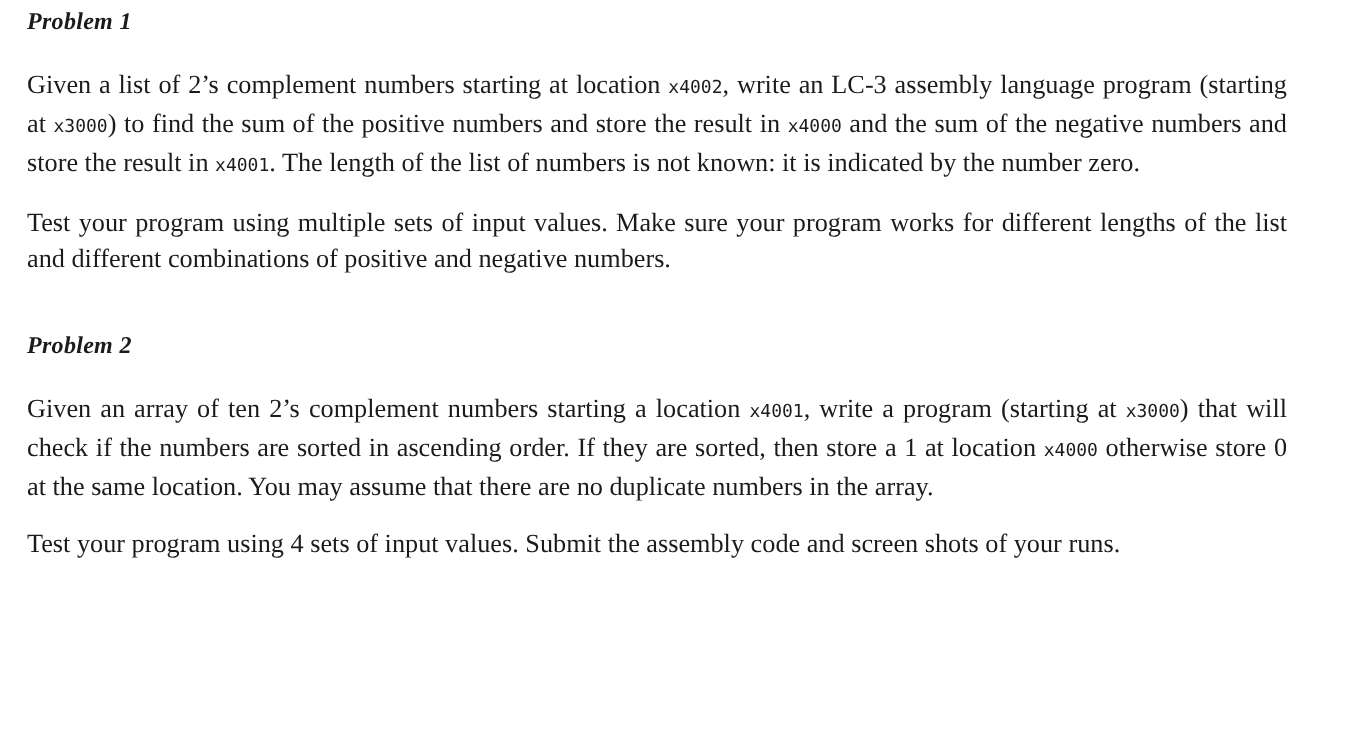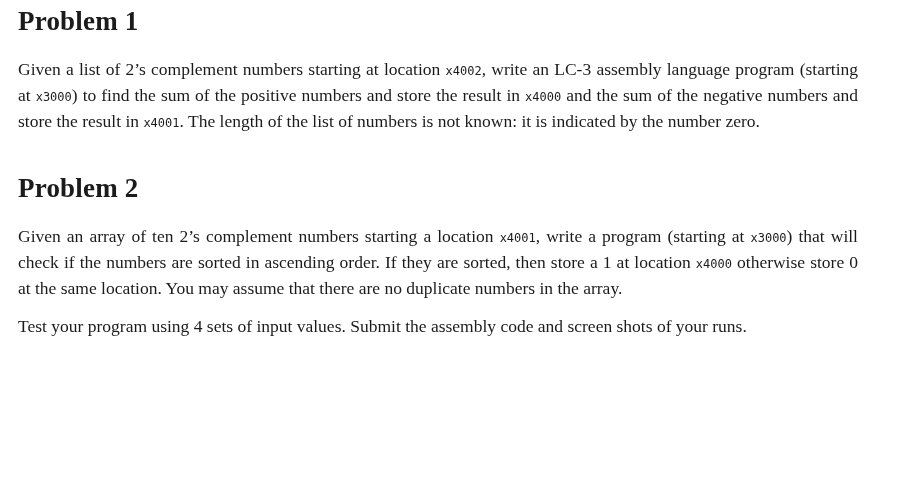--- a/index.html
+++ b/index.html
@@ -11,24 +11,25 @@
     width: 913px;
     height: 487px;
     box-sizing: border-box;
     padding: 6px 55px 10px 18px;
     background: #ffffff;
     color: #1b1b1b;
     font-family: "Liberation Serif", "DejaVu Serif", serif;
     overflow: hidden;
   }
   .section-heading {
-    font-size: 27px;
+    font-size: 16px;
     font-weight: 700;
     margin: 0 0 20px 0;
     letter-spacing: 0.2px;
+    font-style: italic;
   }
   .section + .section .section-heading {
     margin-top: 38px;
   }
   .para {
     font-size: 17.5px;
     line-height: 24px;
     margin: 0 0 14px 0;
     text-align: justify;
   }
@@ -40,20 +41,21 @@
 </head>
 <body>
 
 <div class="page">
 
   <section class="section">
     <h1 class="section-heading">Problem 1</h1>
 
     <p class="para"><span>Given a list of 2’s complement numbers starting at location </span><span class="mono">x4002</span><span>, write an LC-3 assembly language program (starting at </span><span class="mono">x3000</span><span>) to find the sum of the positive numbers and store the result in </span><span class="mono">x4000</span><span> and the sum of the negative numbers and store the result in </span><span class="mono">x4001</span><span>. The length of the list of numbers is not known: it is indicated by the number zero.</span></p>
 
+    <p class="para"><span>Test your program using multiple sets of input values. Make sure your program works for different lengths of the list and different combinations of positive and negative numbers.</span></p>
 
   </section>
 
   <section class="section">
     <h1 class="section-heading">Problem 2</h1>
 
     <p class="para"><span>Given an array of ten 2’s complement numbers starting a location </span><span class="mono">x4001</span><span>, write a program (starting at </span><span class="mono">x3000</span><span>) that will check if the numbers are sorted in ascending order. If they are sorted, then store a 1 at location </span><span class="mono">x4000</span><span> otherwise store 0 at the same location. You may assume that there are no duplicate numbers in the array.</span></p>
 
     <p class="para"><span>Test your program using 4 sets of input values. Submit the assembly code and screen shots of your runs.</span></p>
   </section>

